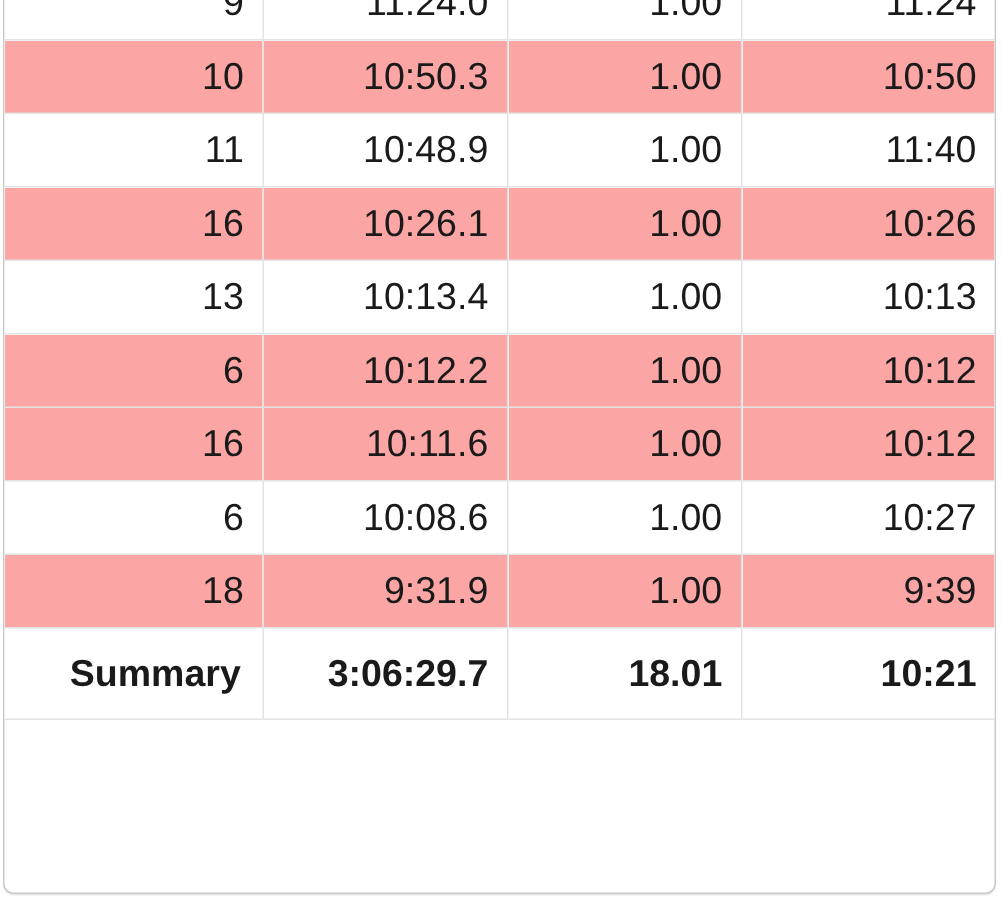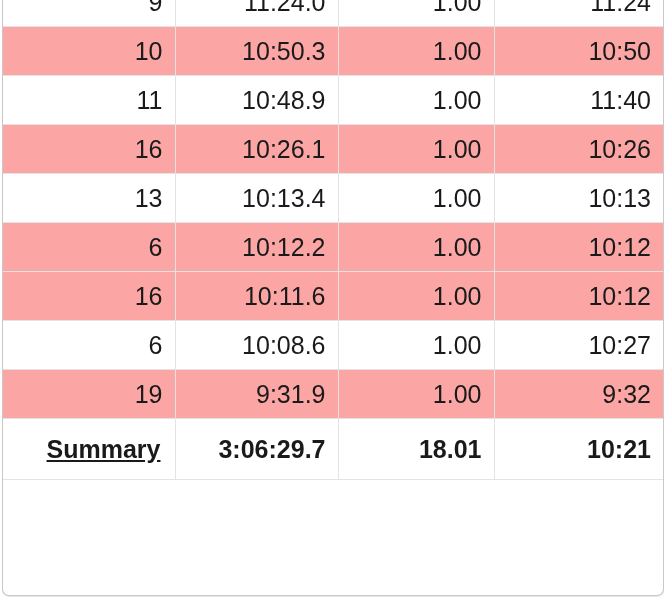--- a/index.html
+++ b/index.html
@@ -68,21 +68,20 @@
 
   table.lap-table tr.summary-row > td {
     height: 60px;
     font-weight: bold;
     background: #ffffff;
     border-bottom: 1px solid #e3e3e3;
   }
 
   table.lap-table tr.summary-row > td.lap-cell {
     padding-right: 14px;
-    text-decoration: underline;
   }
 </style>
 </head>
 <body>
 
 <div id="lap-table-frame">
   <table class="lap-table">
     <colgroup>
       <col class="c-lap">
         <col class="c-time">
@@ -132,24 +131,24 @@
           <td class="distance-cell">1.00</td>
           <td class="pace-cell">10:12</td>
         </tr>
         <tr class="data-row">
           <td class="lap-cell">6</td>
           <td class="time-cell">10:08.6</td>
           <td class="distance-cell">1.00</td>
           <td class="pace-cell">10:27</td>
         </tr>
         <tr class="data-row alt">
-          <td class="lap-cell">19</td>
+          <td class="lap-cell">18</td>
           <td class="time-cell">9:31.9</td>
           <td class="distance-cell">1.00</td>
-          <td class="pace-cell">9:32</td>
+          <td class="pace-cell">9:39</td>
         </tr>
         <tr class="summary-row">
           <td class="lap-cell">Summary</td>
           <td class="time-cell">3:06:29.7</td>
           <td class="distance-cell">18.01</td>
           <td class="pace-cell">10:21</td>
         </tr>
       </tbody>
   </table>
 </div>

